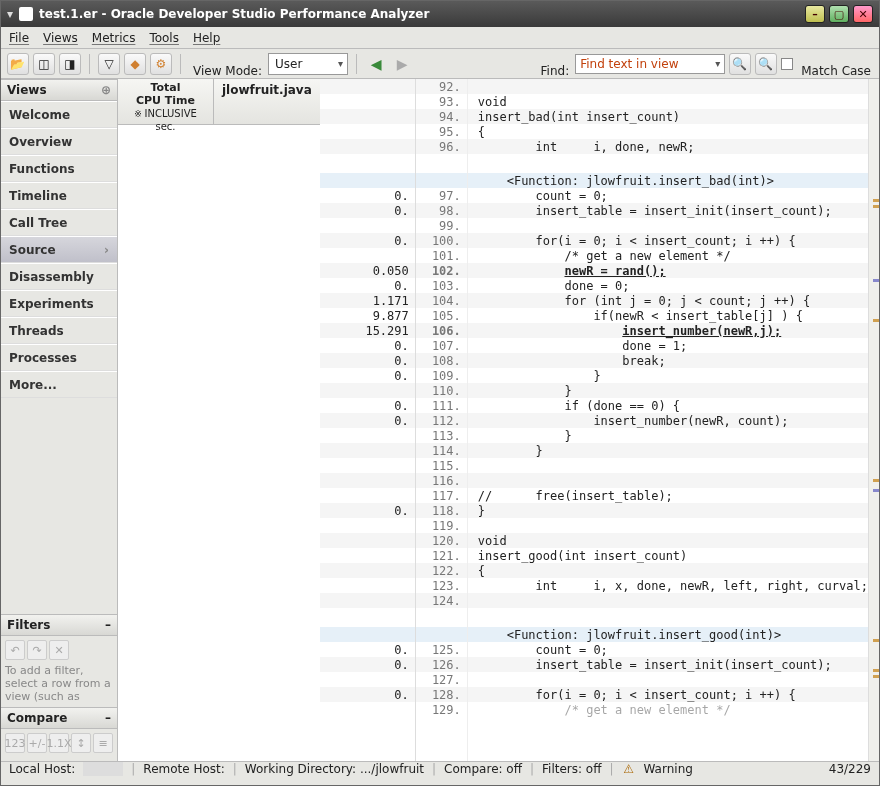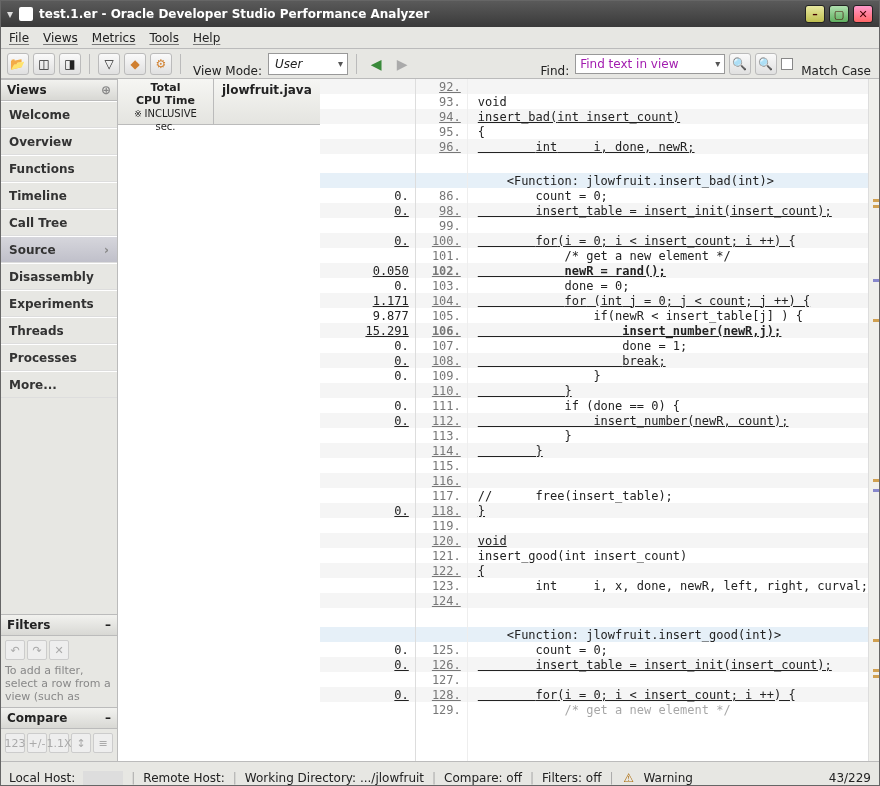--- a/index.html
+++ b/index.html
@@ -11,21 +11,21 @@
 .sysbtns { display: flex; gap: 4px; }
 .sysbtn { width: 20px; height: 18px; border: 1px solid #222; background: linear-gradient(#f9c,#f66); border-radius: 3px; display: flex; align-items: center; justify-content: center; font-size: 11px; font-weight: bold; color: #400; }
 .sysbtn.min { background: linear-gradient(#e8e8a0,#c0c050); }
 .sysbtn.max { background: linear-gradient(#b0e0b0,#60b060); }
 .menubar { height: 22px; background: #e7e7e3; display: flex; align-items: center; padding: 0 8px; gap: 14px; border-bottom: 1px solid #bbb; }
 .menubar span { text-decoration: underline; text-decoration-color: #777; text-underline-offset: 2px; }
 .toolbar { height: 30px; background: #e7e7e3; display: flex; align-items: center; padding: 0 6px; gap: 4px; border-bottom: 1px solid #bbb; }
 .toolbar .sep { width: 1px; height: 20px; background: #bbb; margin: 0 4px; }
 .tbtn { width: 22px; height: 22px; border: 1px solid #bbb; background: linear-gradient(#fafafa,#e0e0e0); border-radius: 3px; display: flex; align-items: center; justify-content: center; font-size: 12px; }
 .toolbar label { margin-left: 4px; margin-right: 2px; margin-top: 14px; }
-.combo { height: 22px; border: 1px solid #999; background: #fff; padding: 0 18px 0 6px; position: relative; display: flex; align-items: center; font-style: italic; }
+.combo { height: 22px; border: 1px solid #999; background: #fff; padding: 0 18px 0 6px; position: relative; display: flex; align-items: center; }
 .combo::after { content: "▾"; position: absolute; right: 4px; color: #555; font-size: 10px; }
 .findbox { flex: 0 0 150px; height: 20px; border: 1px solid #999; background: #fff; color: #999; padding: 0 4px; display: flex; align-items: center; position: relative; }
 .findbox::after { content: "▾"; position: absolute; right: 4px; color: #555; font-size: 10px; }
 .navarr { width: 22px; height: 22px; display: flex; align-items: center; justify-content: center; font-size: 14px; color: #3a8a3a; }
 .navarr.disabled { color: #aaa; }
 .chk { width: 12px; height: 12px; border: 1px solid #888; background: #fff; }
 .content { flex: 1; display: flex; background: #e7e7e3; overflow: hidden; }
 .sidebar { width: 140px; border-right: 1px solid #bbb; display: flex; flex-direction: column; }
 .panelhdr { height: 22px; background: linear-gradient(#f2f2ef,#d8d8d4); border-bottom: 1px solid #bbb; border-top: 1px solid #bbb; display: flex; align-items: center; padding: 0 6px; font-weight: bold; justify-content: space-between; }
 .viewlist { flex: 1; overflow: hidden; }
@@ -37,39 +37,39 @@
 .main { flex: 1; display: flex; flex-direction: row; background: #fff; position: relative; }
 .colheaders { height: 46px; display: flex; border-bottom: 1px solid #bbb; background: linear-gradient(#f6f6f3,#e4e4e0); }
 .colheaders .cpuh { width: 96px; border-right: 1px solid #bbb; text-align: center; font-size: 11px; padding-top: 2px; }
 .colheaders .cpuh b { font-weight: bold; }
 .colheaders .fileh { flex: 1; padding: 4px 8px; font-weight: bold; }
 .srcarea { flex: 1; display: flex; overflow: hidden; font-family: "DejaVu Sans Mono","Courier New",monospace; font-size: 12px; position: relative; }
 .cpucol { width: 96px; border-right: 1px solid #ddd; background: #fff; }
 .linenocol { width: 52px; border-right: 1px solid #eee; text-align: right; color: #777; }
 .srccol { flex: 1; position: relative; }
 .row { height: 15px; display: flex; align-items: center; white-space: pre; }
-.row.alt { background: #f5f5f5; text-decoration: underline; }
+.row.alt { background: #f5f5f5; }
 .row.hl { background: #e6f0f8; margin-top: 19px; }
 .cpucol .row { justify-content: flex-end; padding-right: 6px; }
 .linenocol .row { justify-content: flex-end; padding-right: 6px; }
 .srccol .row { padding-left: 10px; }
 .bold .num, .bold .src { font-weight: bold; }
 .underline { text-decoration: underline; }
 .vscroll { width: 18px; background: #eee; border-left: 1px solid #ccc; position: relative; }
 .vscroll .thumb { position: absolute; left: 2px; right: 2px; top: 260px; height: 80px; background: #bcbcbc; border-radius: 4px; }
 .vscroll .uparr,.vscroll .dnarr{position:absolute;left:0;right:0;height:16px;display:flex;align-items:center;justify-content:center;color:#666;font-size:10px;}
 .vscroll .uparr{top:0}.vscroll .dnarr{bottom:0}
 .rmargin { width: 22px; background: #f0f0ec; border-left: 1px solid #ddd; position: relative; }
 .rmargin .tick { position: absolute; left: 4px; right: 4px; height: 3px; background: #d0a050; }
 .rmargin .tick.b { background: #8888cc; }
 .hscroll { height: 16px; background: #eee; border-top: 1px solid #ccc; display: flex; align-items: center; }
 .hscroll .harr{width:16px;text-align:center;color:#666;font-size:10px;}
 .hscroll .htrack{flex:1;position:relative;height:10px;}
 .hscroll .hthumb{position:absolute;left:2px;right:40px;top:0;bottom:0;background:#bcbcbc;border-radius:4px;}
-.statusbar { height: 24px; background: #e7e7e3; border-top: 1px solid #bbb; display: flex; align-items: flex-end; padding: 0 8px; gap: 8px; font-size: 12px; }
+.statusbar { height: 24px; background: #e7e7e3; border-top: 1px solid #bbb; display: flex; align-items: flex-start; padding: 0 8px; gap: 8px; font-size: 12px; }
 .statusbar .ssep { color: #aaa; }
 .warn-icon { width: 14px; height: 14px; display: inline-flex; align-items: center; justify-content: center; color: #aa6600; font-weight: bold; }
 .topright-icons{position:absolute;right:2px;top:2px;display:flex;flex-direction:column;align-items:center;gap:1px;}
 .yarr{color:#e0a030;font-size:10px;line-height:8px;}
 </style>
 </head>
 <body>
 
 <div class="window">
   <div class="titlebar">
@@ -104,21 +104,21 @@
     <label>View Mode:</label>
     <div class="combo" style="width:80px">
       <span>User</span>
     </div>
     <div class="sep"></div>
     <div class="navarr">◀</div>
     <div class="navarr disabled">▶</div>
     <span style="flex:1"></span>
     <label>Find:</label>
     <div class="findbox" title="Find text in view">
-      <span style="color:#a21caf">Find text in view</span>
+      <span style="color:#c2410c">Find text in view</span>
     </div>
     <div class="tbtn">🔍</div>
     <div class="tbtn">🔍</div>
     <div class="chk"></div>
     <label>Match Case</label>
   </div>
 
   <div class="content">
     <div class="sidebar">
       <div class="panelhdr">
@@ -226,21 +226,21 @@
             <div class="row alt">0.</div>
             <div class="row"></div>
           </div>
         <div class="linenocol" id="lncol">
             <div class="row alt"><span class="num">92.</span></div>
             <div class="row"><span class="num">93.</span></div>
             <div class="row alt"><span class="num">94.</span></div>
             <div class="row"><span class="num">95.</span></div>
             <div class="row alt"><span class="num">96.</span></div>
             <div class="row hl"></div>
-            <div class="row"><span class="num">86.</span></div>
+            <div class="row"><span class="num">97.</span></div>
             <div class="row alt"><span class="num">98.</span></div>
             <div class="row"><span class="num">99.</span></div>
             <div class="row alt"><span class="num">100.</span></div>
             <div class="row"><span class="num">101.</span></div>
             <div class="row alt bold"><span class="num">102.</span></div>
             <div class="row"><span class="num">103.</span></div>
             <div class="row alt"><span class="num">104.</span></div>
             <div class="row"><span class="num">105.</span></div>
             <div class="row alt bold"><span class="num">106.</span></div>
             <div class="row"><span class="num">107.</span></div>

